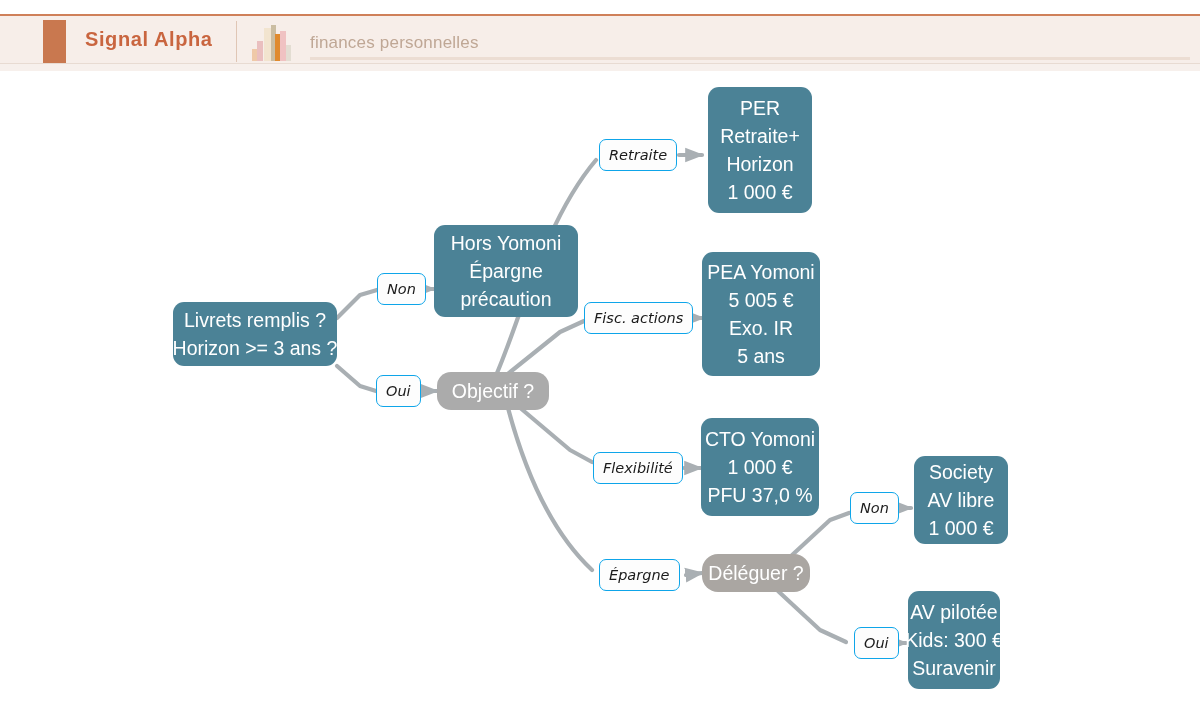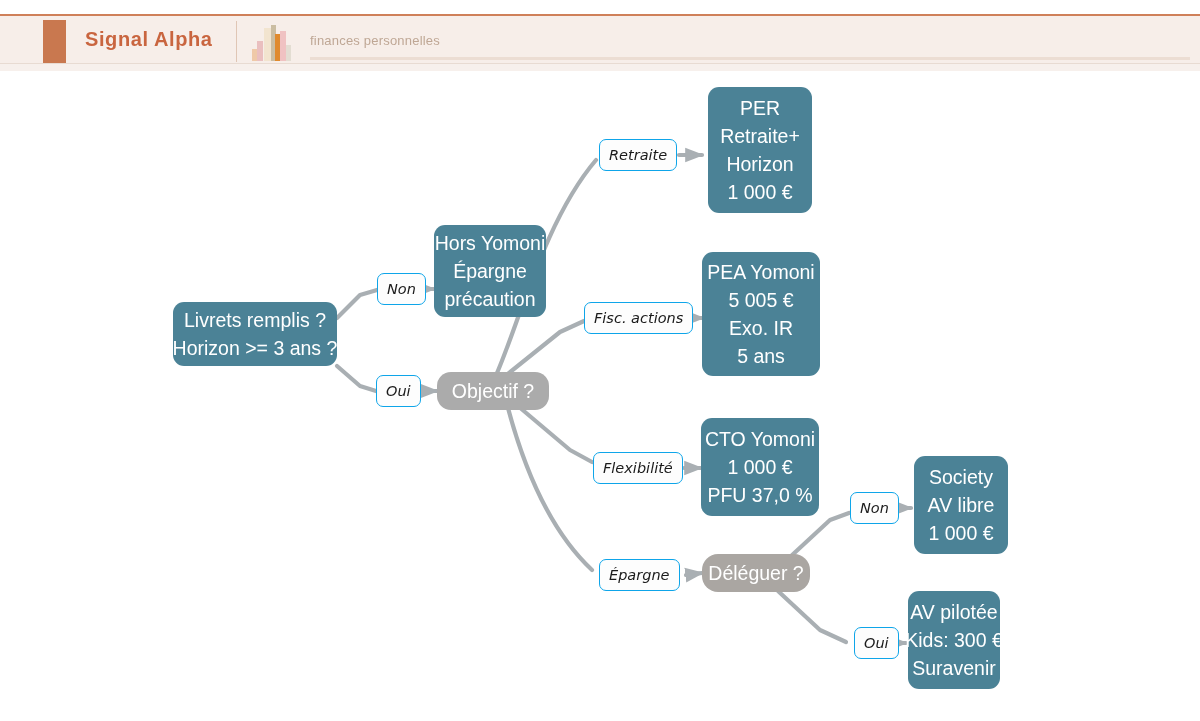--- a/index.html
+++ b/index.html
@@ -66,21 +66,21 @@
     left: 251px;
     top: 24px;
     width: 42px;
     height: 38px;
     display: block;
   }
   #subtitle {
     position: absolute;
     left: 310px;
     top: 33px;
-    font-size: 13px;
+    font-size: 17px;
     color: #bfa795;
     letter-spacing: 0.2px;
     white-space: nowrap;
   }
   #subtitle-rule {
     position: absolute;
     left: 310px;
     top: 57px;
     width: 880px;
     height: 3px;
@@ -206,21 +206,21 @@
 
       <path d="M 894 573 L 906 573" marker-end="url(#arrow)"></path>
     </g>
   </svg>
 
   <div class="node teal" style="left:173px; top:232px; width:164px; height:64px;">
     <span class="line">Livrets remplis ?</span>
     <span class="line">Horizon &gt;= 3 ans ?</span>
   </div>
 
-  <div class="node teal" style="left:434px; top:155px; width:112px; height:92px;">
+  <div class="node teal" style="left:434px; top:155px; width:144px; height:92px;">
     <span class="line">Hors Yomoni</span>
     <span class="line">Épargne</span>
     <span class="line">précaution</span>
   </div>
 
   <div class="node gray" style="left:437px; top:302px; width:112px; height:38px; border-radius:14px;">
     <span class="line">Objectif ?</span>
   </div>
 
   <div class="node teal" style="left:708px; top:17px; width:104px; height:126px;">
@@ -240,21 +240,21 @@
   <div class="node teal" style="left:701px; top:348px; width:118px; height:98px;">
     <span class="line">CTO Yomoni</span>
     <span class="line">1 000 €</span>
     <span class="line">PFU 37,0 %</span>
   </div>
 
   <div class="node taupe" style="left:702px; top:484px; width:108px; height:38px;">
     <span class="line">Déléguer ?</span>
   </div>
 
-  <div class="node teal" style="left:914px; top:386px; width:94px; height:98px;">
+  <div class="node teal" style="left:914px; top:386px; width:94px; height:88px;">
     <span class="line">Society</span>
     <span class="line">AV libre</span>
     <span class="line">1 000 €</span>
   </div>
 
   <div class="node teal" style="left:908px; top:521px; width:92px; height:98px;">
     <span class="line">AV pilotée</span>
     <span class="line">Kids: 300 €</span>
     <span class="line">Suravenir</span>
   </div>

